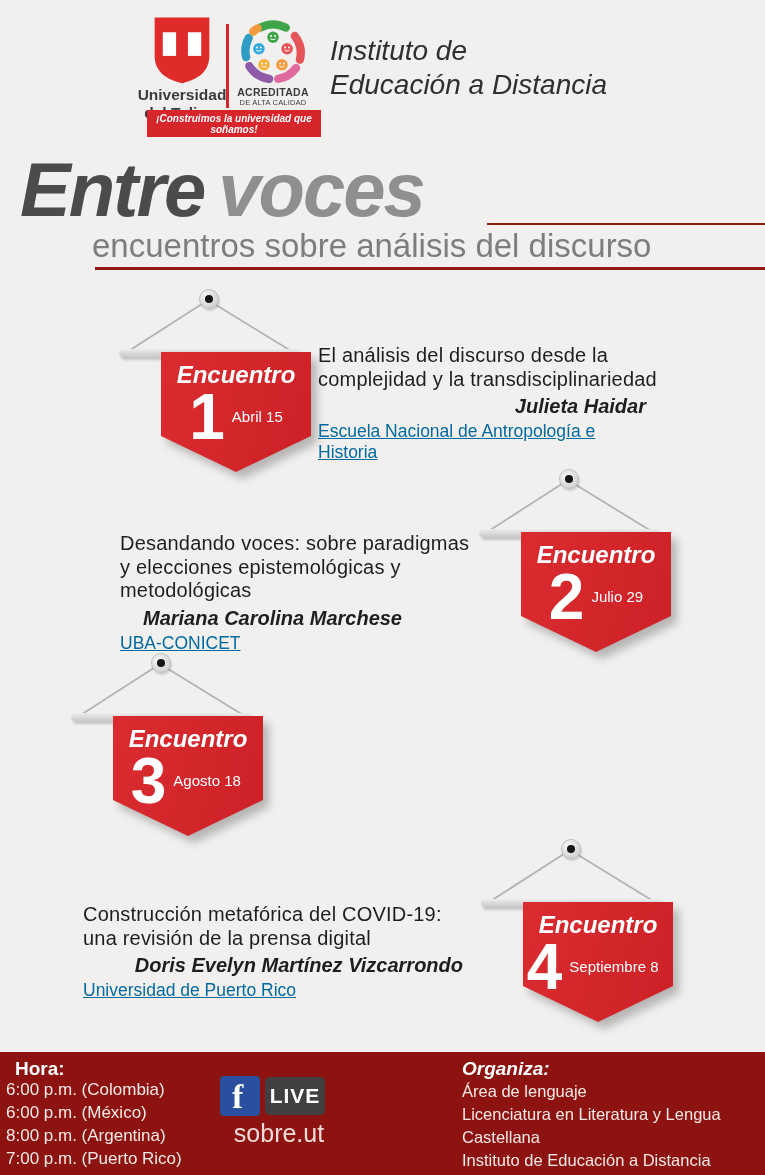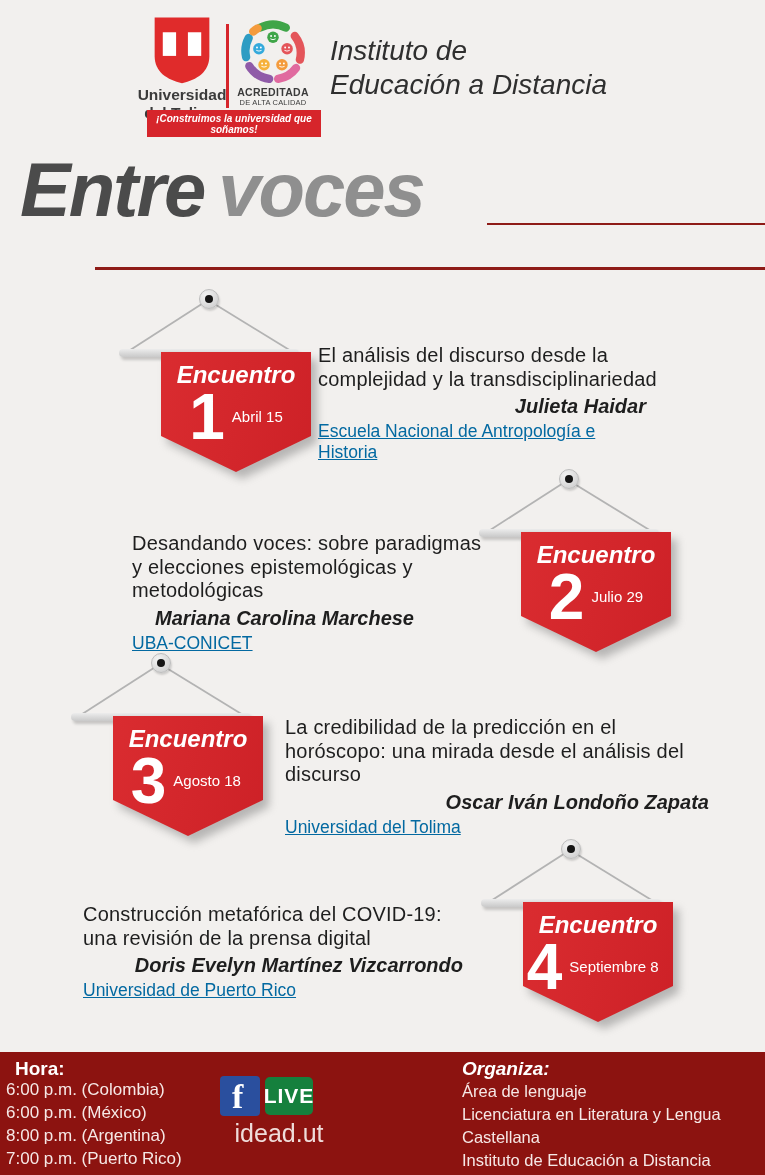--- a/index.html
+++ b/index.html
@@ -56,21 +56,21 @@
   .flag-row{display:flex;justify-content:center;align-items:center;gap:7px;
     margin-top:-2px;}
   .flag-number{font-weight:bold;font-size:64px;line-height:.95;}
   .flag-date{font-size:15px;line-height:1.1;text-align:left;}
   .a3 .flag-date{width:72px;}
   .a4 .flag-date{width:100px;}
 
   
   .card{position:absolute;}
   .c1{left:318px;top:344px;width:342px;}
-  .c2{left:120px;top:532px;width:362px;margin-left:12px;}
+  .c2{left:120px;top:532px;width:362px;}
   .c3{left:285px;top:716px;width:424px;}
   .c4{left:83px;top:903px;width:380px;}
   .card-title{font-size:20px;color:#1e1e1e;line-height:1.18;letter-spacing:.2px;}
   .card-speaker{font-weight:bold;font-style:italic;font-size:20px;color:#1e1e1e;
     margin-top:4px;text-align:right;}
   .card-aff{font-size:17.5px;color:#0369a1;margin-top:3px;text-align:left;text-decoration:underline;}
   .c1 .card-speaker,.c1 .card-aff{padding-right:14px;}
   .c2 .card-speaker,.c2 .card-aff{padding-right:80px;}
 
   
@@ -78,21 +78,21 @@
     background:#8c1310;color:#fff;}
   .hora-label{position:absolute;left:15px;top:6px;font-weight:bold;font-size:19px;}
   .times{position:absolute;left:6px;top:26px;font-size:17px;line-height:23px;
     color:#f6e8e6;}
   .fb-wrap{position:absolute;left:220px;top:24px;width:118px;}
   .fb-row{display:flex;align-items:center;gap:5px;}
   .fb-square{width:40px;height:40px;background:#2a4f9e;border-radius:4px;
     position:relative;overflow:hidden;}
   .fb-square span{position:absolute;left:12px;top:2px;color:#fff;font-weight:bold;
     font-size:34px;font-family:"Liberation Serif",serif;}
-  .live-box{width:48px;height:38px;background:#15803d;border-radius:5px;
+  .live-box{width:60px;height:38px;background:#404040;border-radius:5px;
     display:flex;align-items:center;justify-content:center;font-weight:bold;
     font-size:21px;letter-spacing:1px;color:#fff;}
   .fb-handle{margin-top:3px;text-align:center;font-size:25px;color:#efdcda;}
   .organiza-label{position:absolute;left:462px;top:6px;font-weight:bold;
     font-style:italic;font-size:19px;}
   .orgs{position:absolute;left:462px;top:28px;font-size:16.5px;line-height:23px;
     color:#f6e8e6;}
 </style>
 </head>
 <body>
@@ -156,20 +156,21 @@
 
   <div class="abs institute">
     <div>Instituto de</div>
     <div>Educación a Distancia</div>
   </div>
 
   <div class="abs main-title">
     <span class="w1">Entre</span><span class="w2">voces</span>
   </div>
   <div class="abs rule-top"></div>
+  <div class="abs subtitle">encuentros sobre análisis del discurso</div>
   <div class="abs rule-bottom"></div>
 
   <div class="assembly a1">
     <svg class="strings" width="190" height="80">
       <line x1="93" y1="12" x2="9" y2="66" stroke="#b3b3b3" stroke-width="1.8"></line>
       <line x1="93" y1="12" x2="181" y2="66" stroke="#b3b3b3" stroke-width="1.8"></line>
     </svg>
     <div class="rod"></div>
     <div class="pin"></div>
     <div class="flag-wrap">
@@ -224,25 +225,20 @@
         <div class="flag">
       <div class="flag-label">Encuentro</div>
       <div class="flag-row">
         <span class="flag-number">3</span>
         <span class="flag-date">Agosto 18</span>
       </div>
     </div>
       </div>
   </div>
 
-  <div class="card c3">
-    <div class="card-title">La credibilidad de la predicción en el horóscopo: una mirada desde el análisis del discurso</div>
-    <div class="card-speaker">Oscar Iván Londoño Zapata</div>
-    <div class="card-aff">Universidad del Tolima</div>
-  </div>
 
   <div class="assembly a4">
     <svg class="strings" width="190" height="80">
       <line x1="93" y1="12" x2="9" y2="66" stroke="#b3b3b3" stroke-width="1.8"></line>
       <line x1="93" y1="12" x2="181" y2="66" stroke="#b3b3b3" stroke-width="1.8"></line>
     </svg>
     <div class="rod"></div>
     <div class="pin"></div>
     <div class="flag-wrap">
         <div class="flag">
@@ -270,21 +266,21 @@
       <div>7:00 p.m. (Puerto Rico)</div>
     </div>
 
     <div class="fb-wrap">
       <div class="fb-row">
         <div class="fb-square">
           <span>f</span>
         </div>
         <div class="live-box">LIVE</div>
       </div>
-      <div class="fb-handle">idead.ut</div>
+      <div class="fb-handle">sobre.ut</div>
     </div>
 
     <div class="organiza-label">Organiza:</div>
     <div class="orgs">
       <div>Área de lenguaje</div>
       <div>Licenciatura en Literatura y Lengua Castellana</div>
       <div>Instituto de Educación a Distancia (IDEAD)</div>
 
     </div>
   </div>

